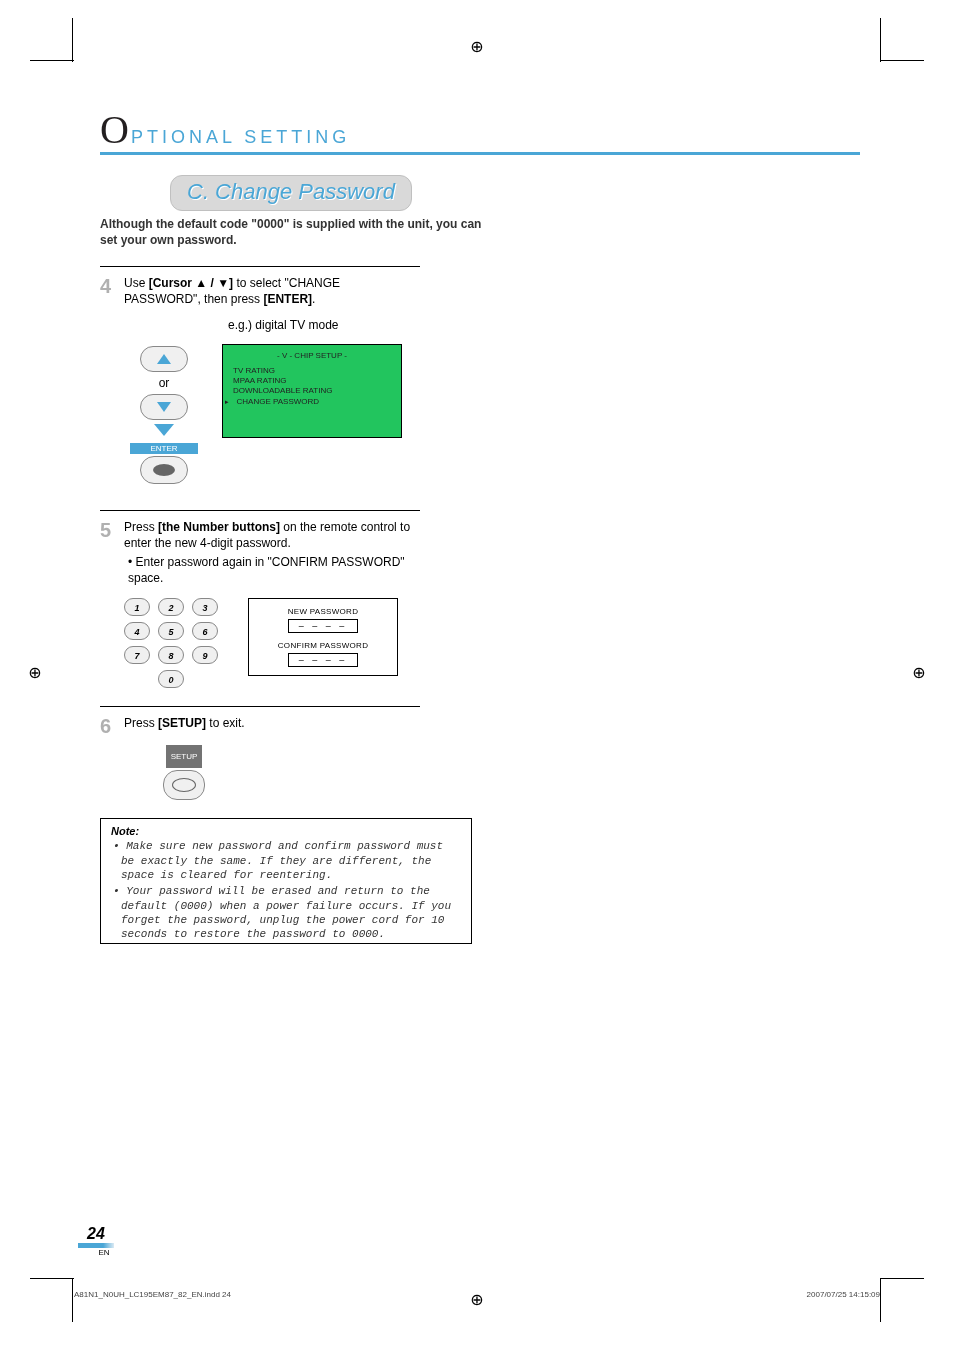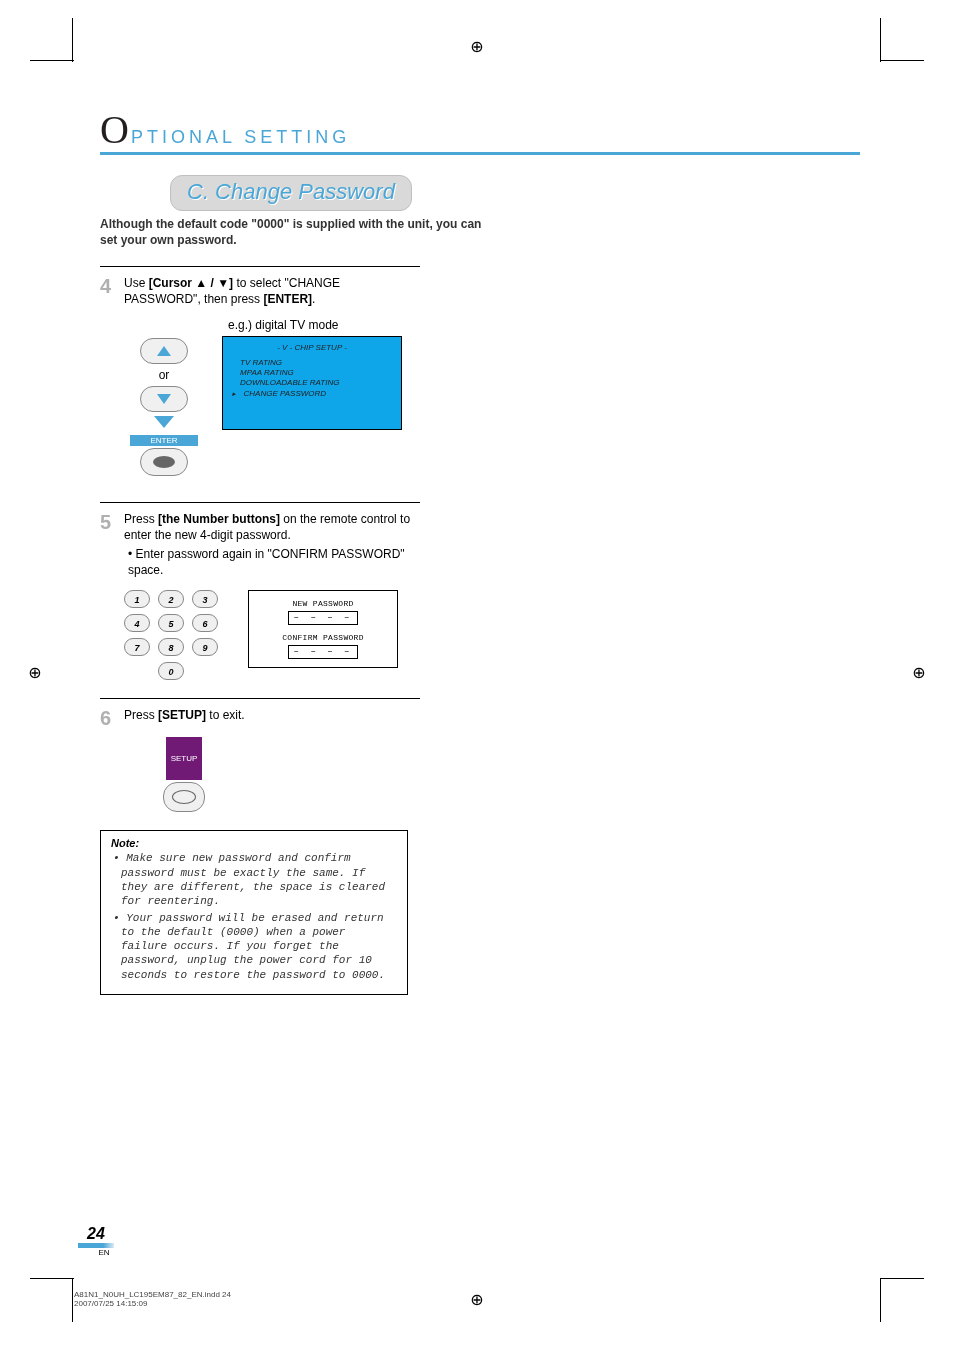--- a/index.html
+++ b/index.html
@@ -70,21 +70,21 @@
   }
   .step-body { font-size: 12px; line-height: 1.35; flex: 1; }
   .step-body .bold { font-weight: bold; text-align: right; }
   .figure-area {
     margin-top: 10px;
     margin-left: 24px;
   }
   .caption {
     font-size: 12px;
     margin-left: 104px;
-    margin-bottom: 4px;
+    margin-bottom: 12px;
   }
   .fig-row { display: flex; align-items: flex-start; gap: 18px; }
 
   
   .remote-cluster {
     width: 80px;
     text-align: center;
     font-size: 12px;
   }
   .rbtn {
@@ -133,25 +133,24 @@
   .inner-oval {
     width: 22px; height: 12px;
     border-radius: 50%;
     background: #666;
   }
 
   
   .osd {
     width: 180px;
     border: 1px solid #000;
-    background: #0ea5e9;
-    padding: 6px 17px 30px;
+    background: #22c55e;
+    padding: 6px 10px 30px;
     font-size: 8px;
     color: #222;
-    font-style: italic;
   }
   .osd-title { text-align: center; margin-bottom: 6px; }
   .osd ul { list-style: none; }
   .osd li { margin: 0; line-height: 1.3; }
   .osd .sel::before {
     content: "▸";
     font-size: 7px;
     position: relative;
     left: -8px;
   }
@@ -171,39 +170,38 @@
     line-height: 18px;
     font-style: italic;
   }
   .numpad .zero { grid-column: 2; }
   .pwd-box {
     border: 1px solid #000;
     width: 150px;
     padding: 8px 0;
     font-size: 8px;
     text-align: center;
-    font-family: Liberation Mono, monospace;
   }
   .pwd-box .label { margin-bottom: 3px; letter-spacing: 0.3px;}
   .pwd-field {
     border: 1px solid #000;
     width: 70px;
     margin: 0 auto 8px;
     padding: 1px 0;
     font-size: 9px;
     letter-spacing: 3px;
   }
 
   
   .setup-cluster { margin-left: 60px; margin-top: 8px; text-align: center; width: 48px;}
   .setup-label {
-    background: #701a75;
+    background: #737373;
     color: #fff;
     font-size: 8px;
-    padding: 17px 5px;
+    padding: 7px 5px;
     display: inline-block;
   }
   .setup-btn {
     width: 42px; height: 30px;
     border: 1.5px solid #888;
     border-radius: 14px;
     margin: 2px auto 0;
     display: flex;
     align-items: center;
     justify-content: center;
@@ -212,22 +210,22 @@
   .setup-btn .inner {
     width: 24px; height: 14px;
     border: 1.5px solid #666;
     border-radius: 50%;
   }
 
   
   .note-box {
     border: 1px solid #000;
     margin-top: 18px;
-    padding: 6px 10px 10px;
-    width: 308px;
+    padding: 6px 10px 0;
+    width: 372px;
     font-size: 11px;
   }
   .note-title { font-weight: bold; font-style: italic; margin-bottom: 2px; }
   .note-box ul { list-style: none; padding-left: 10px; font-family: Liberation Mono, monospace; }
   .note-box li { font-style: italic; color: #333; margin-bottom: 2px; line-height: 1.3; text-indent: -8px;}
   .note-box li::before { content: "• "; }
 
   
   .page-num-box {
     position: absolute;
@@ -241,21 +239,20 @@
 
   .footer-line {
     position: absolute;
     left: 74px;
     top: 1290px;
     width: 806px;
     font-size: 8px;
     color: #444;
     display: flex;
     justify-content: space-between;
-    flex-direction: column;
   }
 
   
   .crop { position: absolute; background: #000; }
   .crop.h { height: 1px; width: 44px; }
   .crop.v { width: 1px; height: 44px; }
   .reg {
     position: absolute;
     width: 18px; height: 18px;
     font-size: 16px;

